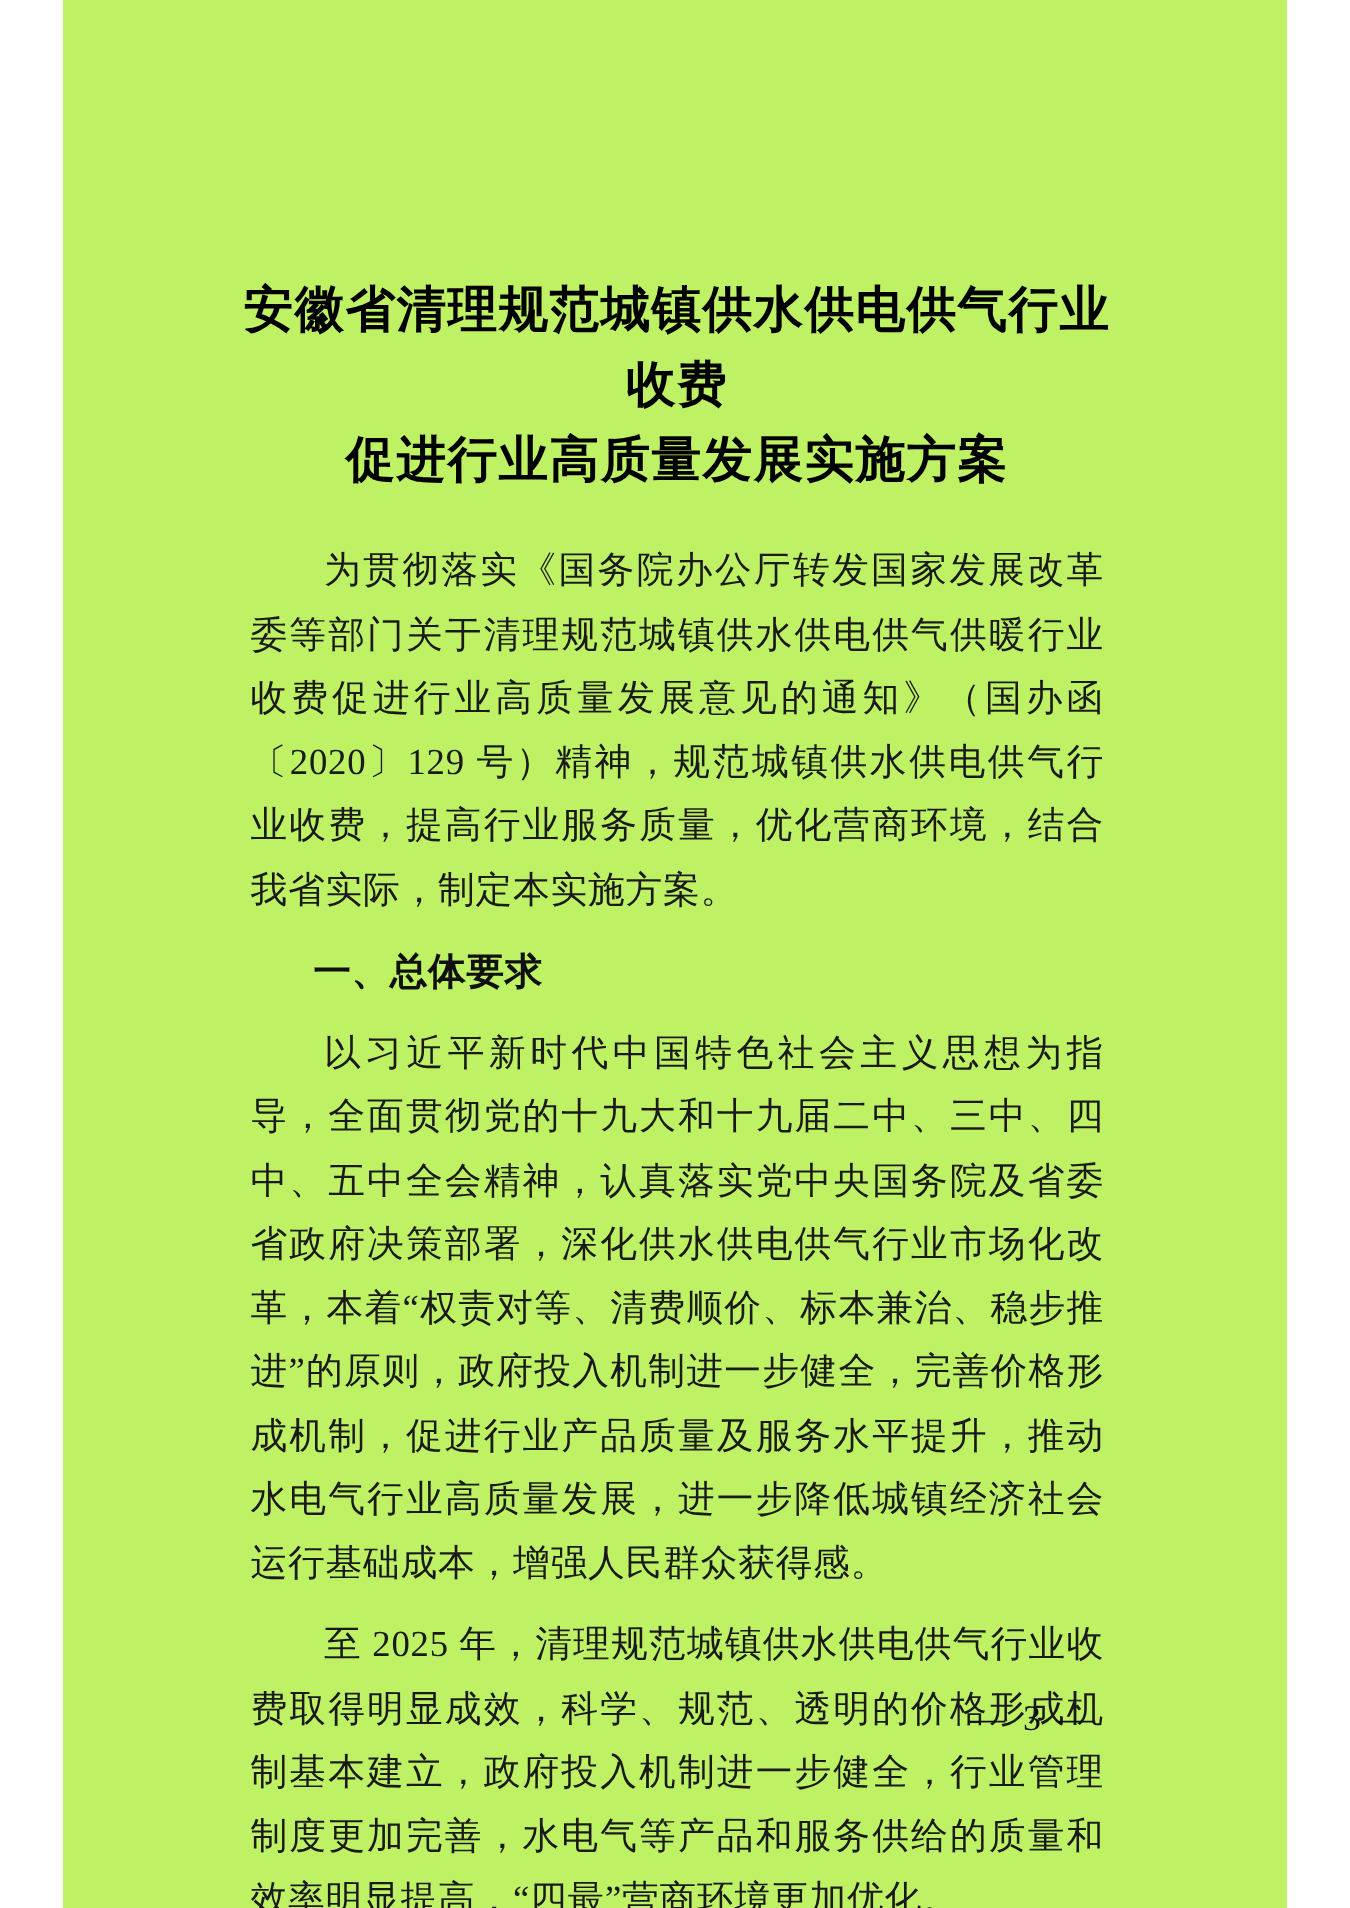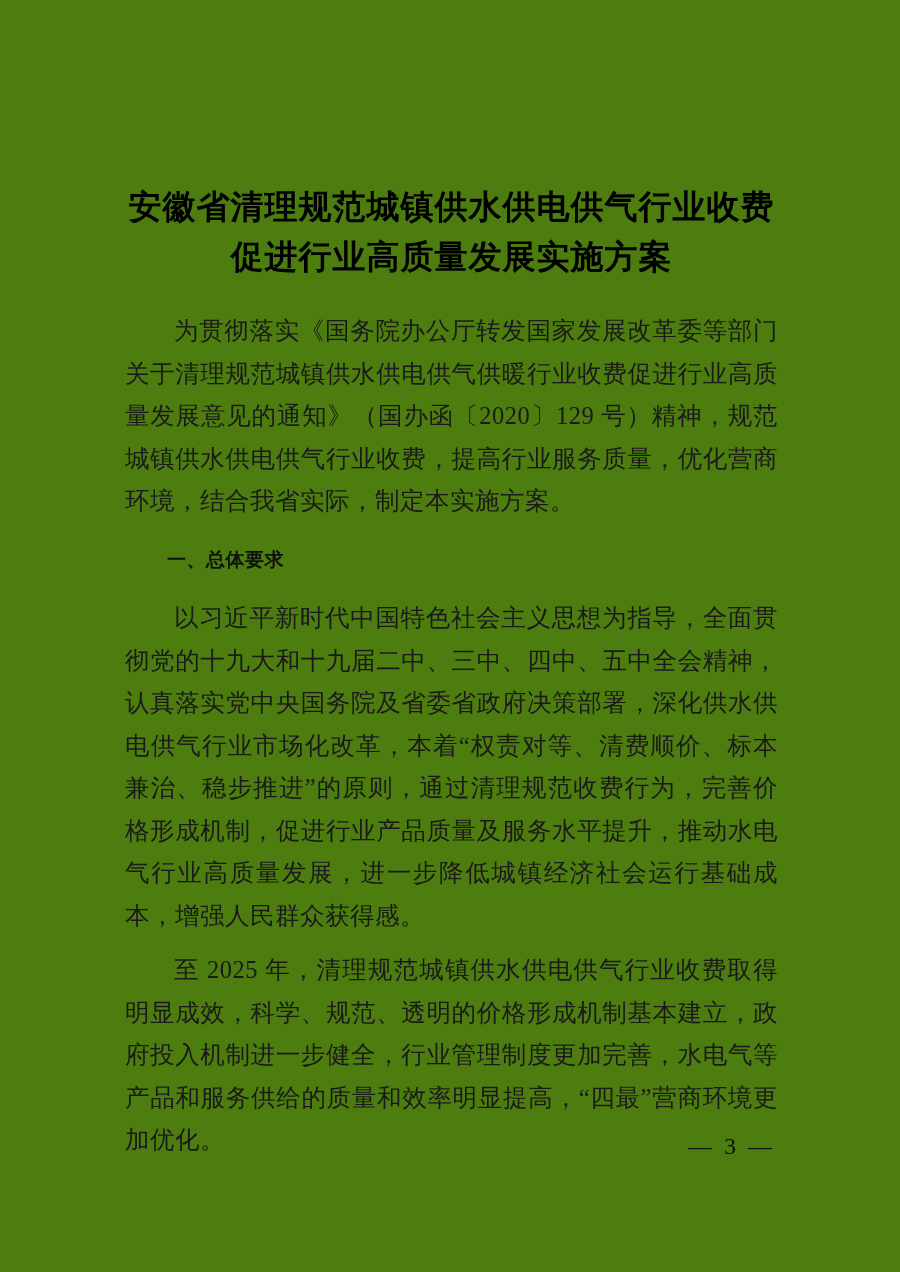--- a/index.html
+++ b/index.html
@@ -3,24 +3,24 @@
 <meta charset="utf-8">
 <style>
   * { box-sizing: border-box; }
   html, body {
     margin: 0;
     padding: 0;
     background: #ffffff;
   }
   .page {
     position: relative;
-    width: 900px;
+    width: 816px;
     height: 1272px;
     margin: 0 auto;
-    background: #4d7c0f;
+    background: #bef264;
     color: #1c1c1c;
     font-family: "Liberation Serif", "DejaVu Serif", serif;
     padding: 182px 110px 0 113px;
     overflow: hidden;
   }
   .doc-title {
     margin: 0 0 28px 0;
     text-align: center;
     font-size: 33px;
     line-height: 50px;
@@ -35,22 +35,22 @@
     margin: 12px;
     font-size: 24.5px;
     line-height: 42.5px;
     text-align: justify;
     text-align-last: left;
     text-indent: 2em;
     letter-spacing: 0.5px;
     color: #1a1a1a;
   }
   .section-heading {
-    margin: 16px;
-    font-size: 19px;
+    margin: 4px;
+    font-size: 25px;
     line-height: 42.5px;
     font-weight: bold;
     font-family: "Liberation Sans", "DejaVu Sans", sans-serif;
     text-indent: 2em;
     color: #101010;
     letter-spacing: 0.5px;
   }
   .page-number {
     position: absolute;
     top: 1131px;
@@ -69,20 +69,20 @@
 
   <h1 class="doc-title">
     <span class="title-line">安徽省清理规范城镇供水供电供气行业收费</span>
     <span class="title-line">促进行业高质量发展实施方案</span>
   </h1>
 
   <p class="body-para">为贯彻落实《国务院办公厅转发国家发展改革委等部门关于清理规范城镇供水供电供气供暖行业收费促进行业高质量发展意见的通知》（国办函〔2020〕129 号）精神，规范城镇供水供电供气行业收费，提高行业服务质量，优化营商环境，结合我省实际，制定本实施方案。</p>
 
   <h2 class="section-heading">一、总体要求</h2>
 
-  <p class="body-para">以习近平新时代中国特色社会主义思想为指导，全面贯彻党的十九大和十九届二中、三中、四中、五中全会精神，认真落实党中央国务院及省委省政府决策部署，深化供水供电供气行业市场化改革，本着“权责对等、清费顺价、标本兼治、稳步推进”的原则，通过清理规范收费行为，完善价格形成机制，促进行业产品质量及服务水平提升，推动水电气行业高质量发展，进一步降低城镇经济社会运行基础成本，增强人民群众获得感。</p>
+  <p class="body-para">以习近平新时代中国特色社会主义思想为指导，全面贯彻党的十九大和十九届二中、三中、四中、五中全会精神，认真落实党中央国务院及省委省政府决策部署，深化供水供电供气行业市场化改革，本着“权责对等、清费顺价、标本兼治、稳步推进”的原则，政府投入机制进一步健全，完善价格形成机制，促进行业产品质量及服务水平提升，推动水电气行业高质量发展，进一步降低城镇经济社会运行基础成本，增强人民群众获得感。</p>
 
   <p class="body-para">至 2025 年，清理规范城镇供水供电供气行业收费取得明显成效，科学、规范、透明的价格形成机制基本建立，政府投入机制进一步健全，行业管理制度更加完善，水电气等产品和服务供给的质量和效率明显提高，“四最”营商环境更加优化。</p>
 
 
   <div class="page-number">— 3 —</div>
 
 </div>
 
 </body></html>

